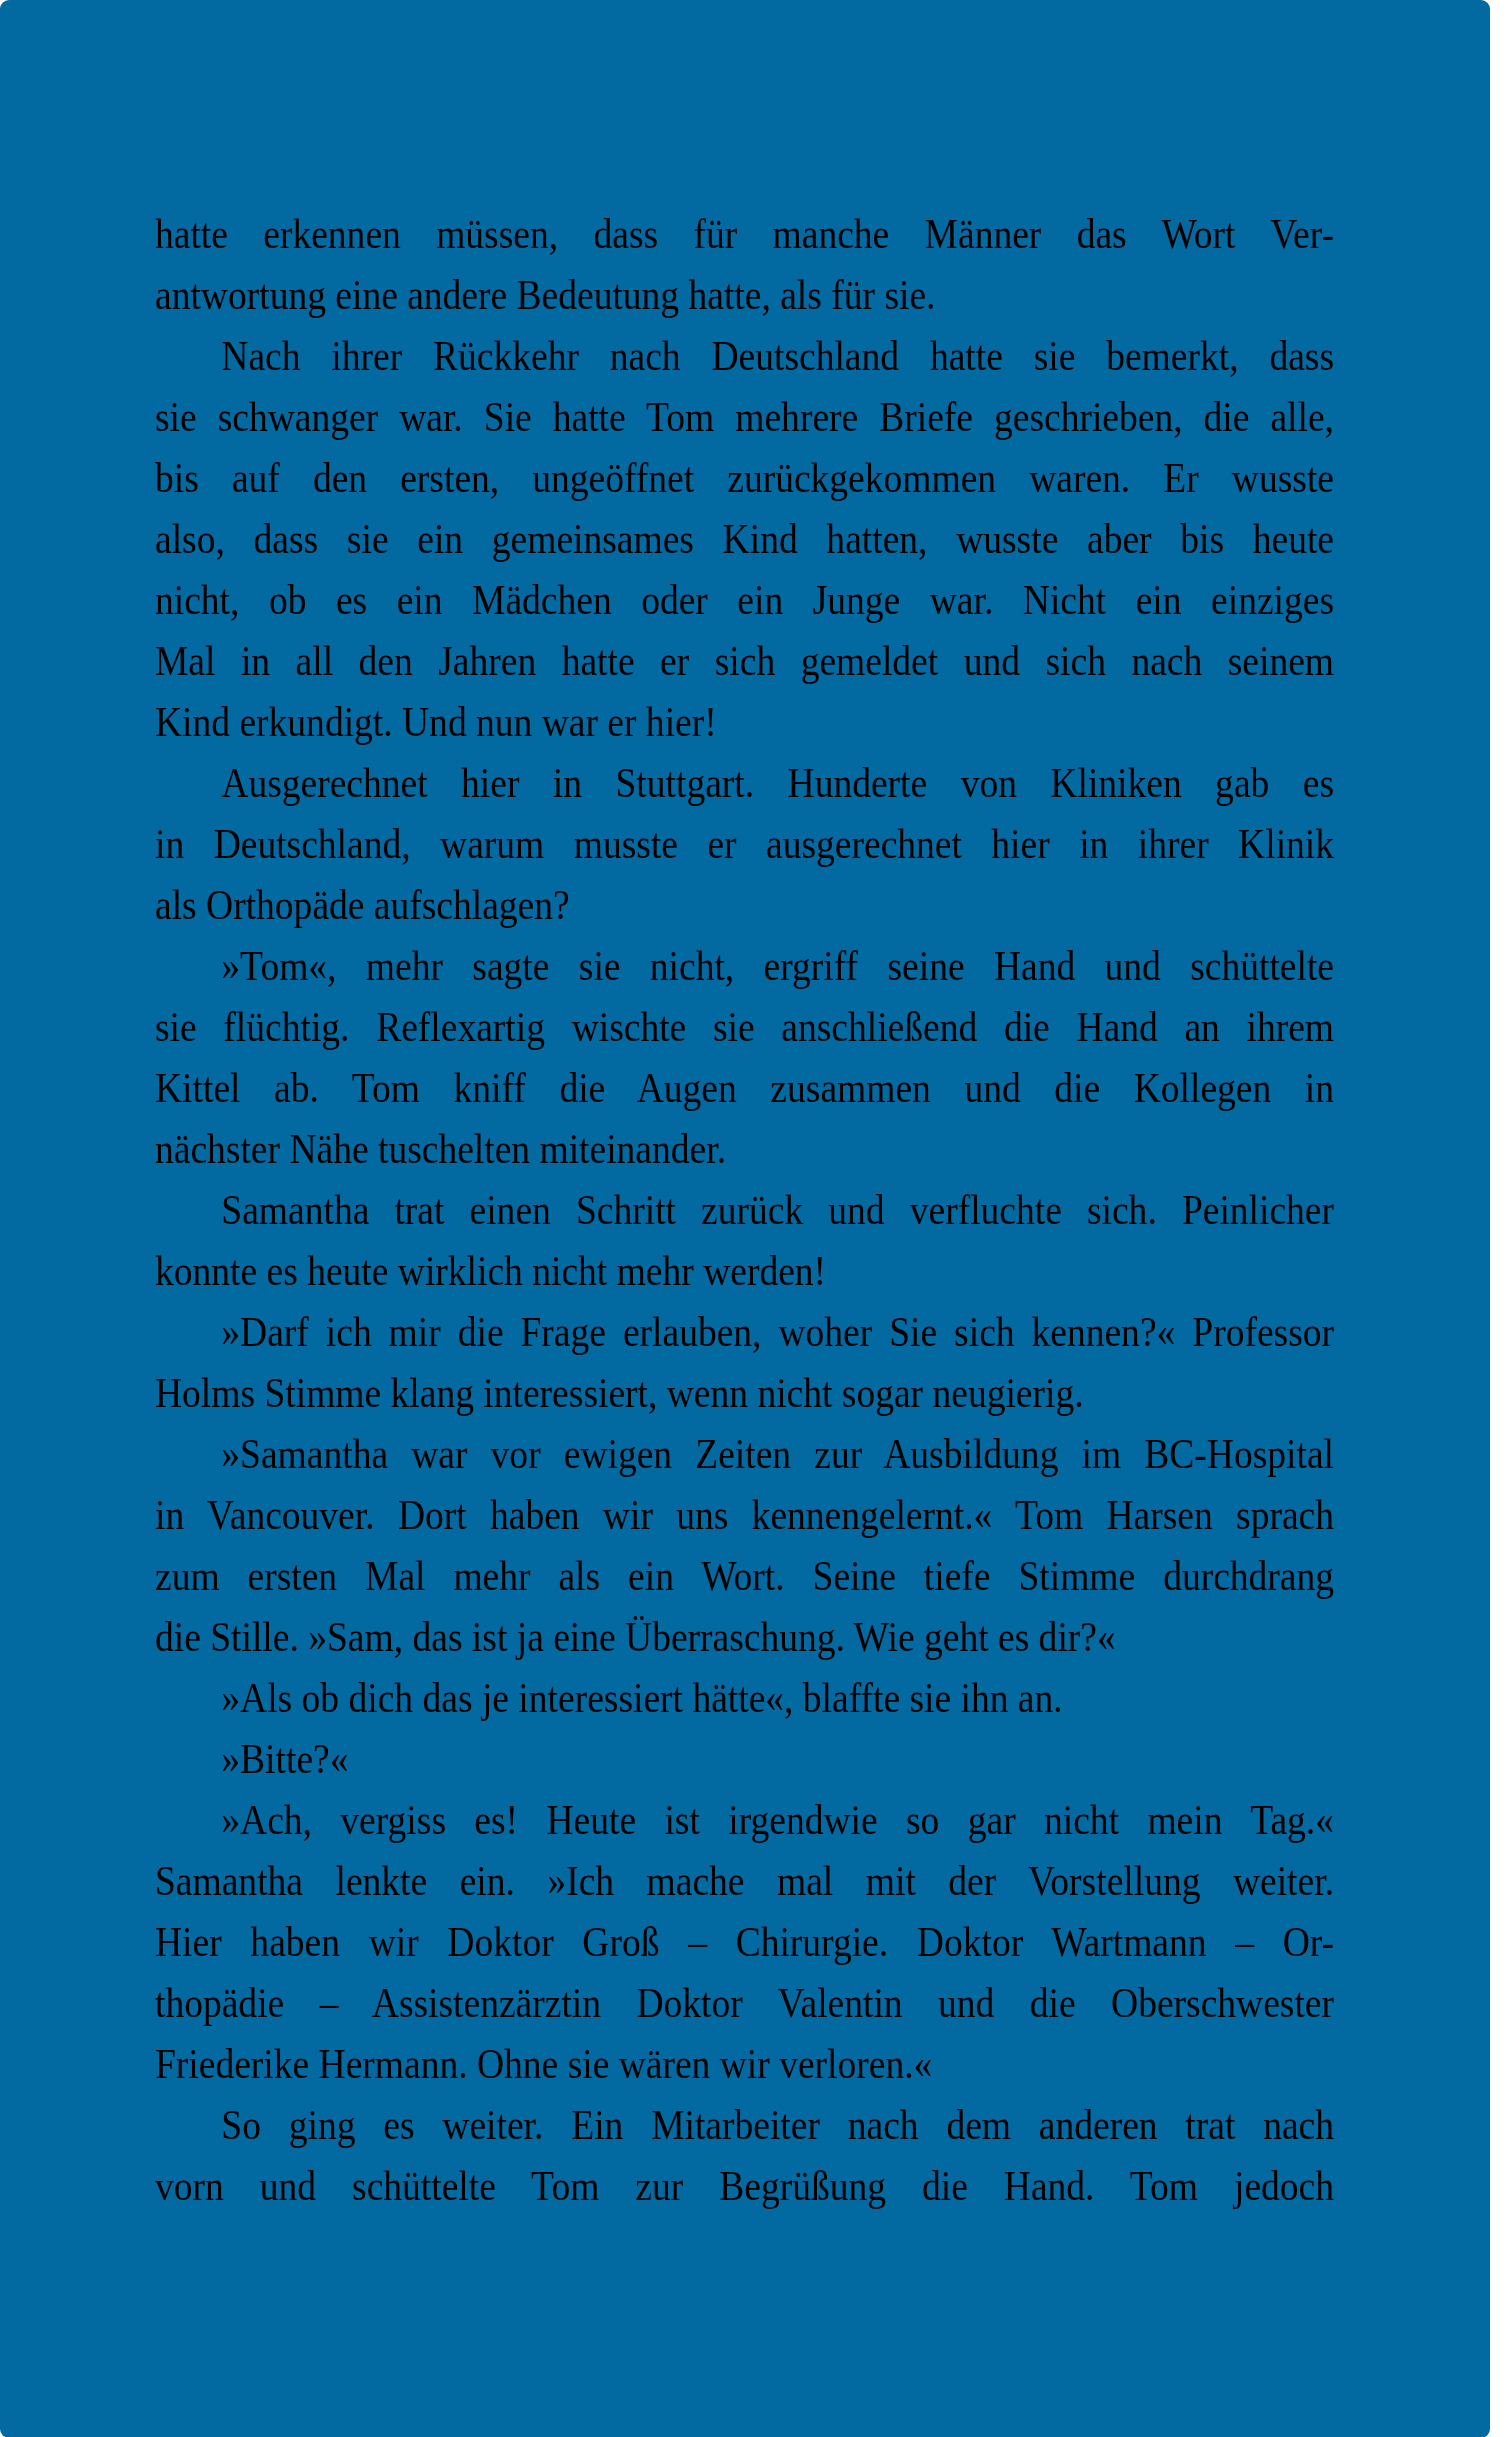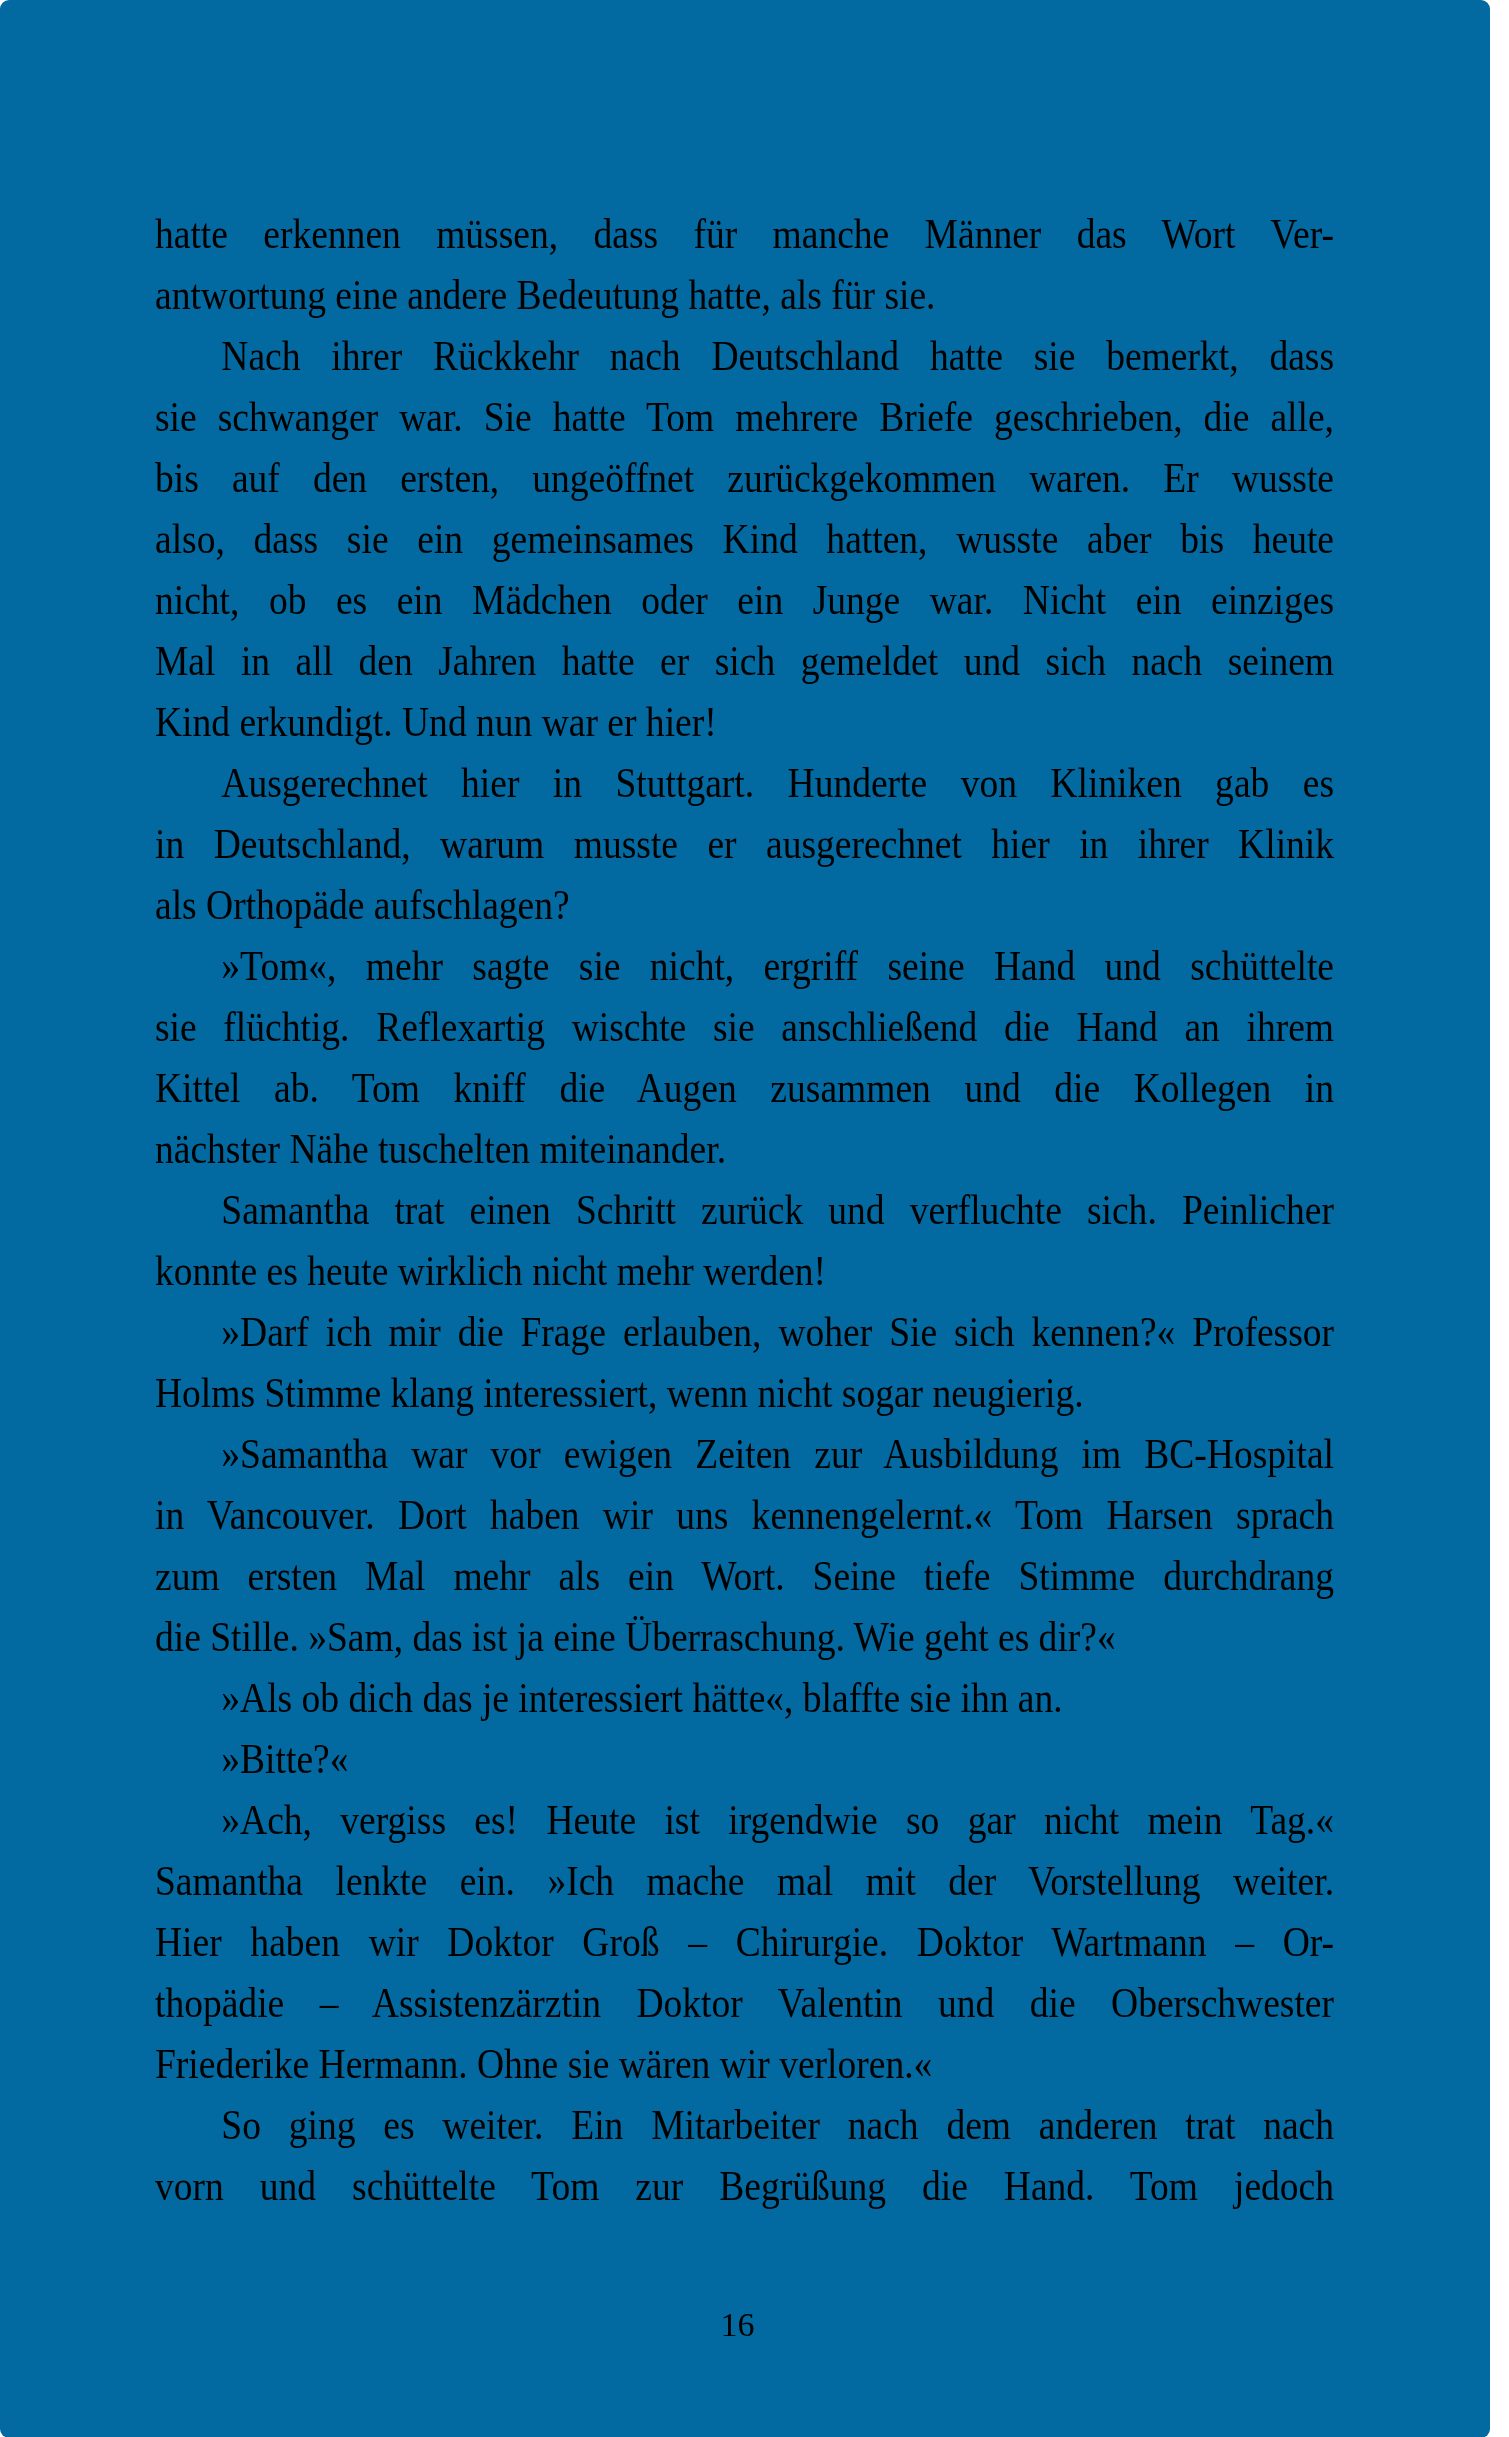--- a/index.html
+++ b/index.html
@@ -84,15 +84,14 @@
       <div class="line indent end">»Als ob dich das je interessiert hätte«, blaffte sie ihn an.</div>
       <div class="line indent end">»Bitte?«</div>
       <div class="line indent">»Ach, vergiss es! Heute ist irgendwie so gar nicht mein Tag.«</div>
       <div class="line">Samantha lenkte ein. »Ich mache mal mit der Vorstellung weiter.</div>
       <div class="line">Hier haben wir Doktor Groß – Chirurgie. Doktor Wartmann – Or-</div>
       <div class="line">thopädie – Assistenzärztin Doktor Valentin und die Oberschwester</div>
       <div class="line end">Friederike Hermann. Ohne sie wären wir verloren.«</div>
       <div class="line indent">So ging es weiter. Ein Mitarbeiter nach dem anderen trat nach</div>
       <div class="line">vorn und schüttelte Tom zur Begrüßung die Hand. Tom jedoch</div>
     </div>
-  <div class="page-number">16</div>
 </div>
 
 
 </body></html>

